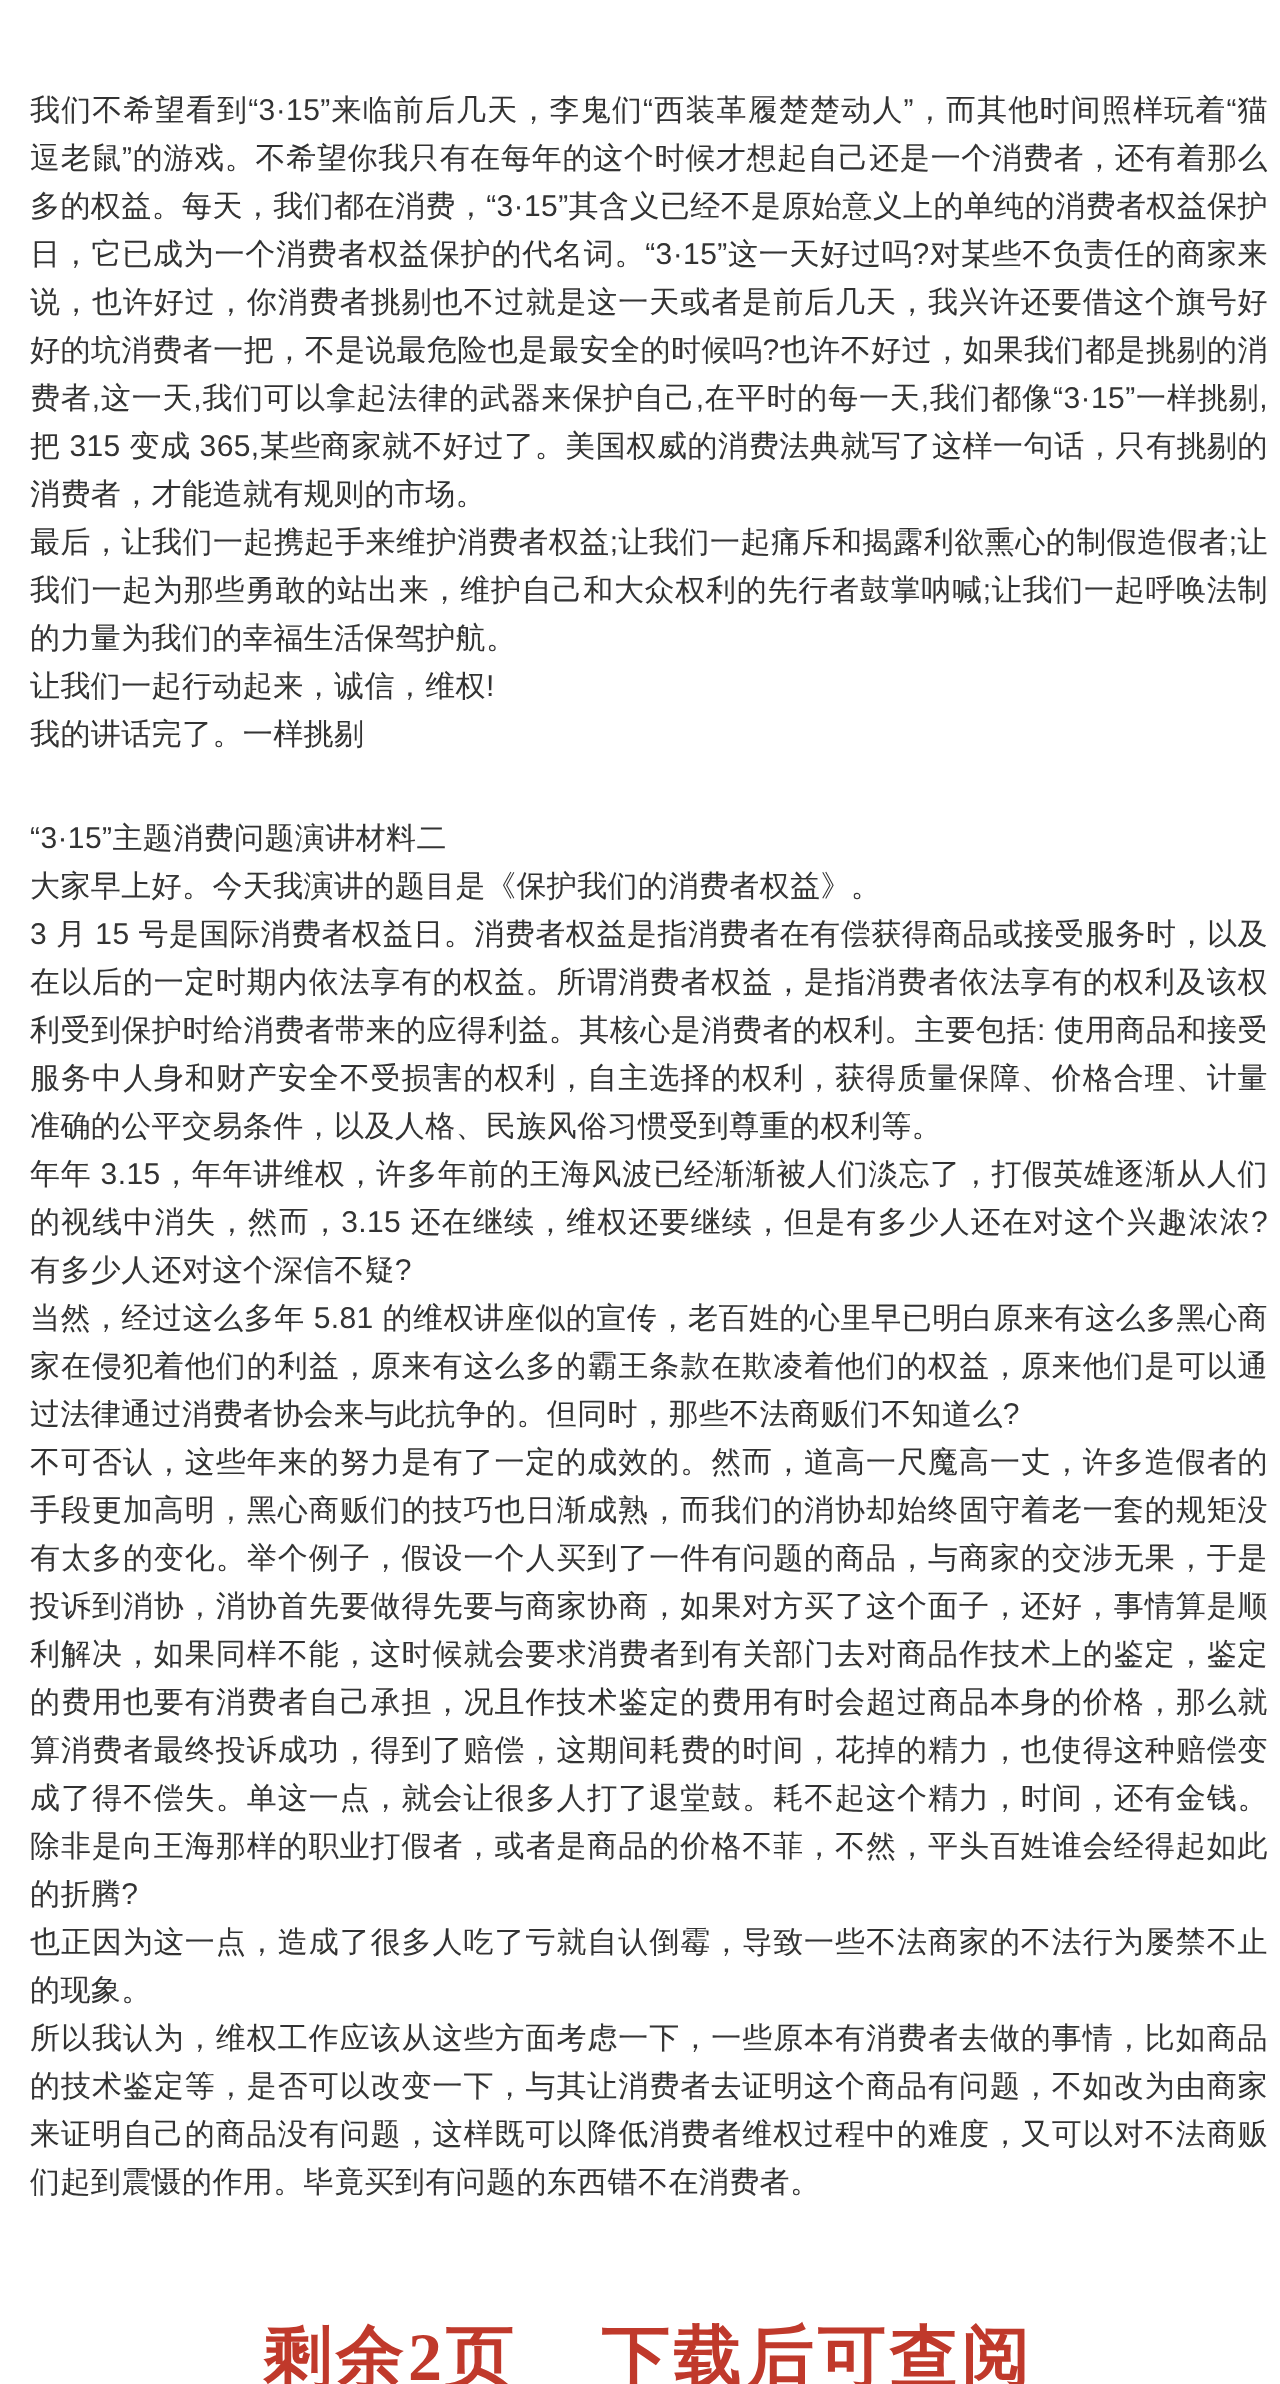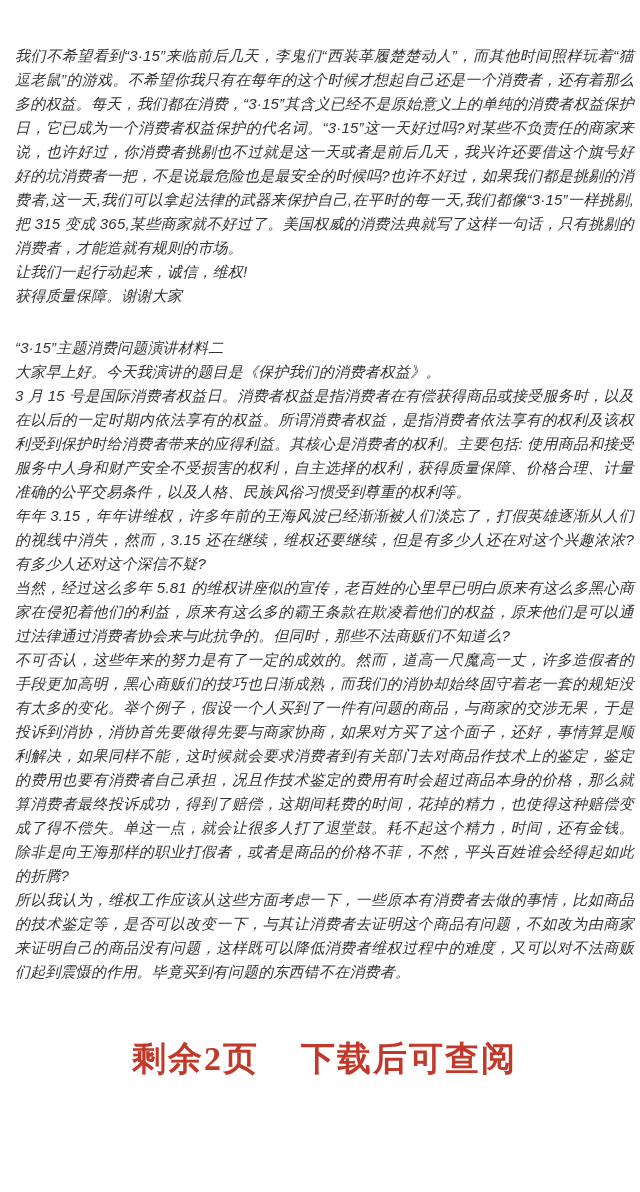--- a/index.html
+++ b/index.html
@@ -19,21 +19,20 @@
     padding: 44px 6px 0 15px;
     color: #333333;
   }
   .doc-body p {
     margin: 0;
     font-size: 15px;
     line-height: 24px;
     text-align: justify;
     letter-spacing: 0.2px;
     word-break: break-all;
-    font-style: italic;
   }
   .doc-body p.section-heading {
     margin-top: 28px; 
   }
   .preview-footer {
     margin-top: 52px;
     text-align: center;
     font-family: "Liberation Serif", "DejaVu Serif", serif;
     font-weight: bold;
     font-size: 34px;
@@ -45,27 +44,29 @@
     display: inline-block;
     width: 42px;
   }
 </style>
 </head>
 <body>
 
 <div class="doc-page">
   <div class="doc-body">
     <p>我们不希望看到“3·15”来临前后几天，李鬼们“西装革履楚楚动人”，而其他时间照样玩着“猫逗老鼠”的游戏。不希望你我只有在每年的这个时候才想起自己还是一个消费者，还有着那么多的权益。每天，我们都在消费，“3·15”其含义已经不是原始意义上的单纯的消费者权益保护日，它已成为一个消费者权益保护的代名词。“3·15”这一天好过吗?对某些不负责任的商家来说，也许好过，你消费者挑剔也不过就是这一天或者是前后几天，我兴许还要借这个旗号好好的坑消费者一把，不是说最危险也是最安全的时候吗?也许不好过，如果我们都是挑剔的消费者,这一天,我们可以拿起法律的武器来保护自己,在平时的每一天,我们都像“3·15”一样挑剔,把 315 变成 365,某些商家就不好过了。美国权威的消费法典就写了这样一句话，只有挑剔的消费者，才能造就有规则的市场。</p>
+    <p>最后，让我们一起携起手来维护消费者权益;让我们一起痛斥和揭露利欲熏心的制假造假者;让我们一起为那些勇敢的站出来，维护自己和大众权利的先行者鼓掌呐喊;让我们一起呼唤法制的力量为我们的幸福生活保驾护航。</p>
     <p>让我们一起行动起来，诚信，维权!</p>
-    <p>获得质量保障。谢谢大家</p>
+    <p>我的讲话完了。一样挑剔</p>
     <p class="section-heading">“3·15”主题消费问题演讲材料二</p>
     <p>大家早上好。今天我演讲的题目是《保护我们的消费者权益》。</p>
     <p>3 月 15 号是国际消费者权益日。消费者权益是指消费者在有偿获得商品或接受服务时，以及在以后的一定时期内依法享有的权益。所谓消费者权益，是指消费者依法享有的权利及该权利受到保护时给消费者带来的应得利益。其核心是消费者的权利。主要包括: 使用商品和接受服务中人身和财产安全不受损害的权利，自主选择的权利，获得质量保障、价格合理、计量准确的公平交易条件，以及人格、民族风俗习惯受到尊重的权利等。</p>
     <p>年年 3.15，年年讲维权，许多年前的王海风波已经渐渐被人们淡忘了，打假英雄逐渐从人们的视线中消失，然而，3.15 还在继续，维权还要继续，但是有多少人还在对这个兴趣浓浓?有多少人还对这个深信不疑?</p>
     <p>当然，经过这么多年 5.81 的维权讲座似的宣传，老百姓的心里早已明白原来有这么多黑心商家在侵犯着他们的利益，原来有这么多的霸王条款在欺凌着他们的权益，原来他们是可以通过法律通过消费者协会来与此抗争的。但同时，那些不法商贩们不知道么?</p>
     <p>不可否认，这些年来的努力是有了一定的成效的。然而，道高一尺魔高一丈，许多造假者的手段更加高明，黑心商贩们的技巧也日渐成熟，而我们的消协却始终固守着老一套的规矩没有太多的变化。举个例子，假设一个人买到了一件有问题的商品，与商家的交涉无果，于是投诉到消协，消协首先要做得先要与商家协商，如果对方买了这个面子，还好，事情算是顺利解决，如果同样不能，这时候就会要求消费者到有关部门去对商品作技术上的鉴定，鉴定的费用也要有消费者自己承担，况且作技术鉴定的费用有时会超过商品本身的价格，那么就算消费者最终投诉成功，得到了赔偿，这期间耗费的时间，花掉的精力，也使得这种赔偿变成了得不偿失。单这一点，就会让很多人打了退堂鼓。耗不起这个精力，时间，还有金钱。除非是向王海那样的职业打假者，或者是商品的价格不菲，不然，平头百姓谁会经得起如此的折腾?</p>
+    <p>也正因为这一点，造成了很多人吃了亏就自认倒霉，导致一些不法商家的不法行为屡禁不止的现象。</p>
     <p>所以我认为，维权工作应该从这些方面考虑一下，一些原本有消费者去做的事情，比如商品的技术鉴定等，是否可以改变一下，与其让消费者去证明这个商品有问题，不如改为由商家来证明自己的商品没有问题，这样既可以降低消费者维权过程中的难度，又可以对不法商贩们起到震慑的作用。毕竟买到有问题的东西错不在消费者。</p>
   </div>
 
   <div class="preview-footer">
     <span>剩余2页</span><span class="gap"></span><span>下载后可查阅</span>
   </div>
 </div>
 
 </body></html>

